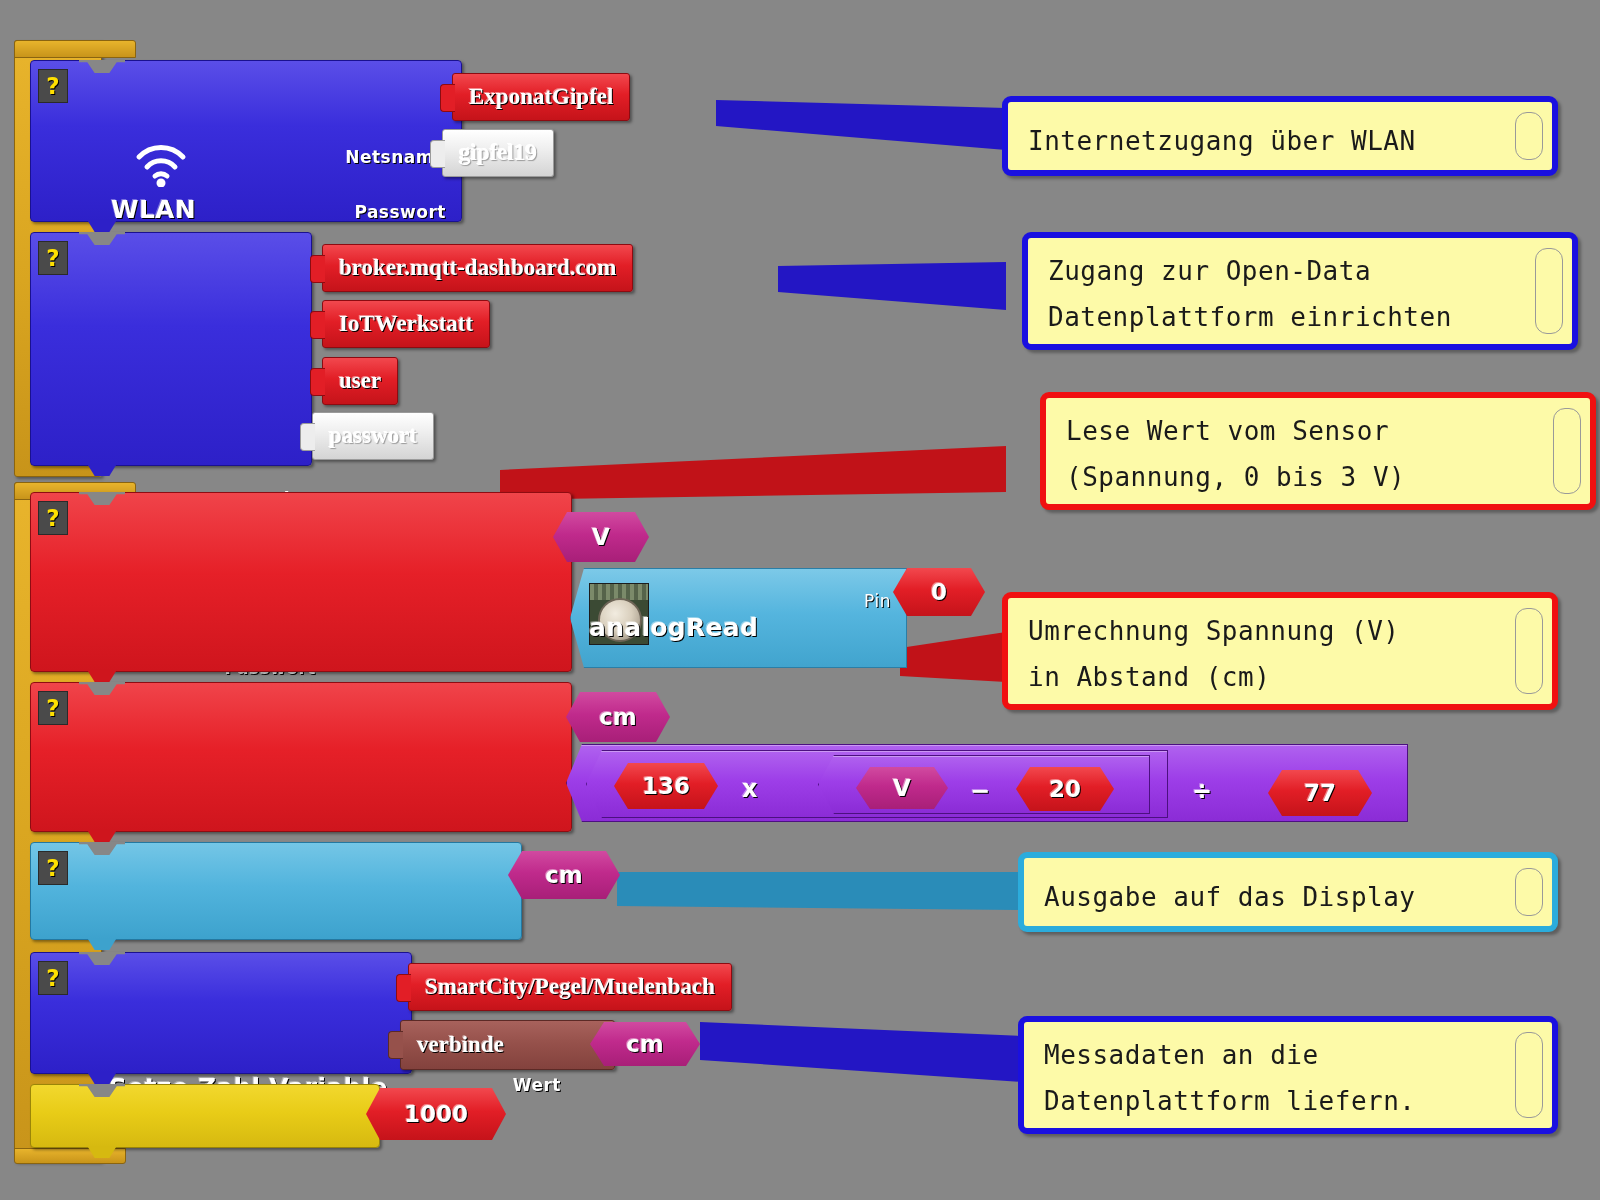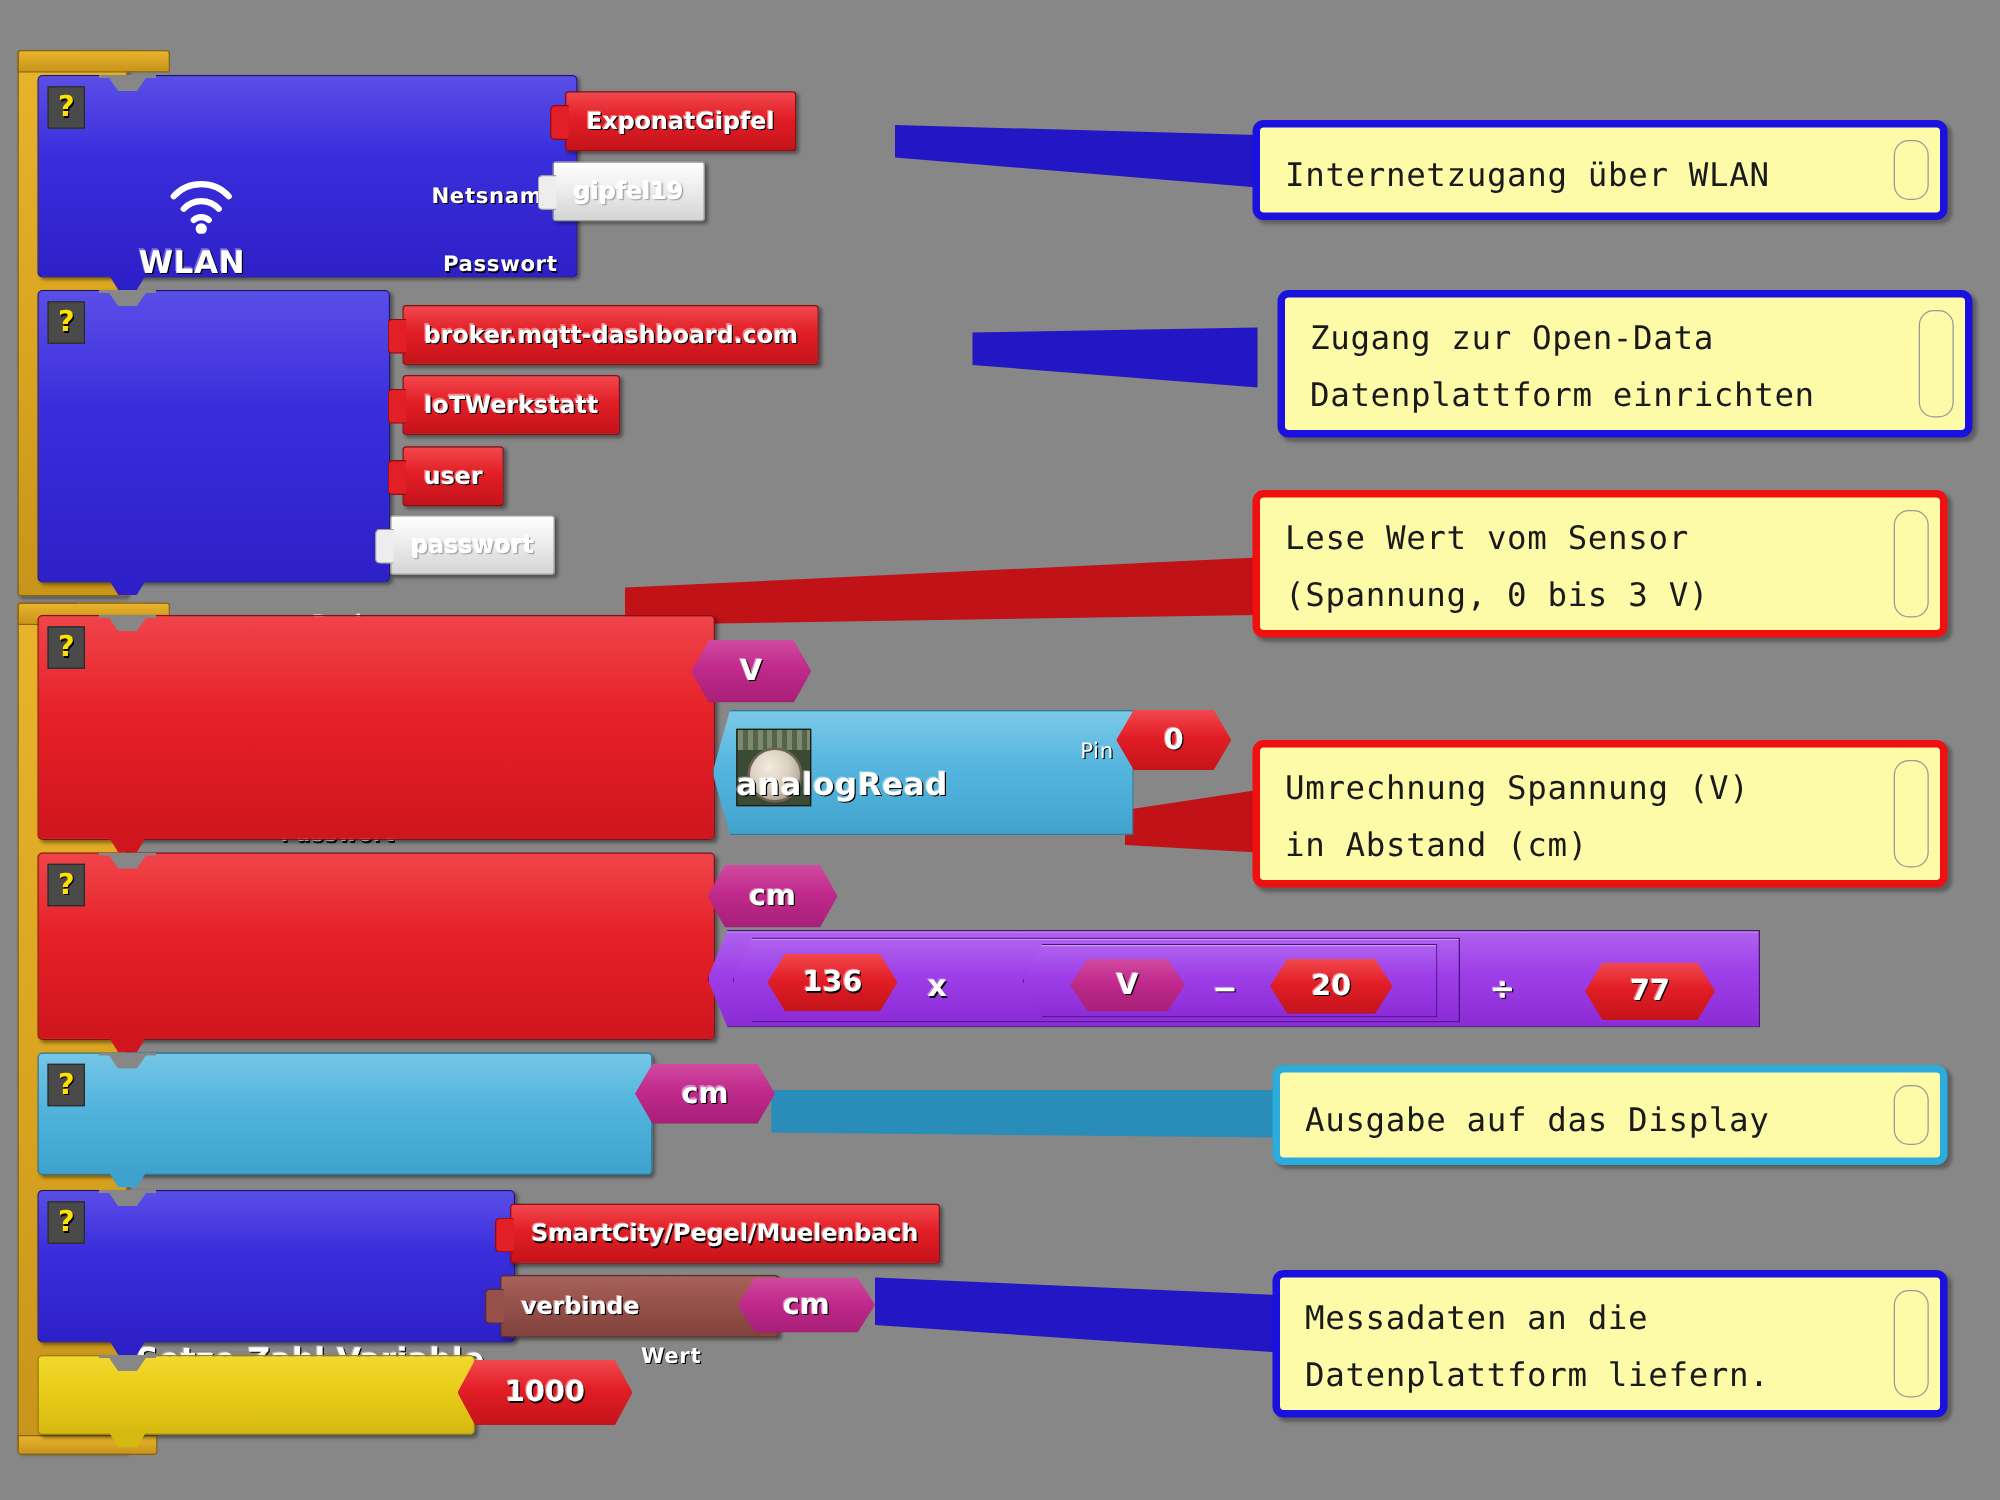--- a/index.html
+++ b/index.html
@@ -68,25 +68,26 @@
 
   .blk-title{position:absolute;font-size:25px;letter-spacing:.3px;white-space:nowrap;}
   .lbl{position:absolute;font-size:17px;white-space:nowrap;text-align:right;
        text-shadow:1px 1px 0 #000;letter-spacing:.5px;}
 
   
   .plug{
     position:absolute;
     display:flex;align-items:center;
     padding:0 16px;
-    font-size:19px;font-weight:bold;color:#fff;
+    font-size:23px;font-weight:bold;color:#fff;
     text-shadow:1px 1px 0 #000,-1px -1px 0 rgba(255,255,255,.45);
     border-radius:3px;
     box-shadow:2px 2px 3px rgba(0,0,0,.40);
     white-space:nowrap;
+    font-family:Liberation Serif, serif;
   }
   .plug::before{ 
     content:"";position:absolute;left:-13px;top:10px;width:14px;height:26px;
     border-radius:4px 0 0 4px;
   }
   .plug-red{background:linear-gradient(180deg,#f2484e 0%,#e21e26 45%,#c5131a 100%);border:1px solid #8d0b11;}
   .plug-red::before{background:#e21e26;border:1px solid #8d0b11;border-right:none;}
   .plug-gray{background:linear-gradient(180deg,#ffffff 0%,#ededed 45%,#d4d4d4 100%);border:1px solid #9b9b9b;
              color:#fff;text-shadow:1px 1px 1px #9a9a9a,-1px -1px 0 #fff;}
   .plug-gray::before{background:#ededed;border:1px solid #9b9b9b;border-right:none;}
@@ -296,21 +297,21 @@
     <div class="ctext" style="line-height:58px;">Internetzugang über WLAN</div>
     <div class="resize"></div>
   </div>
 
   <div class="comment c-blue" style="left:1002px;top:232px;width:556px;height:118px;margin-left:20px;">
     <div class="ctext">Zugang zur Open-Data
 Datenplattform einrichten</div>
     <div class="resize"></div>
   </div>
 
-  <div class="comment c-red" style="left:1002px;top:392px;width:556px;height:118px;">
+  <div class="comment c-red" style="left:1040px;top:392px;width:556px;height:118px;">
     <div class="ctext">Lese Wert vom Sensor
 (Spannung, 0 bis 3 V)</div>
     <div class="resize"></div>
   </div>
 
   <div class="comment c-red" style="left:1002px;top:592px;width:556px;height:118px;">
     <div class="ctext">Umrechnung Spannung (V)
 in Abstand (cm)</div>
     <div class="resize"></div>
   </div>

